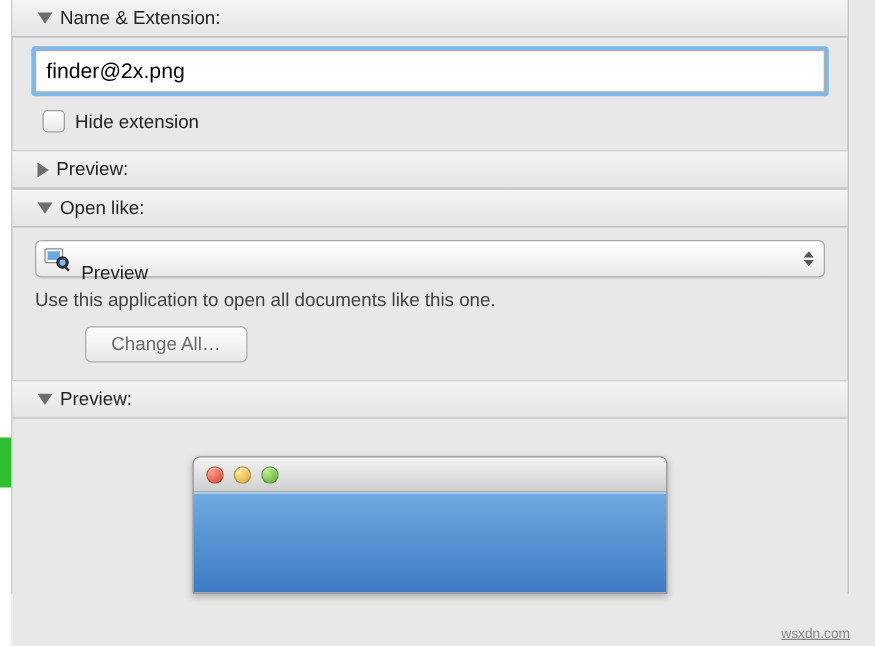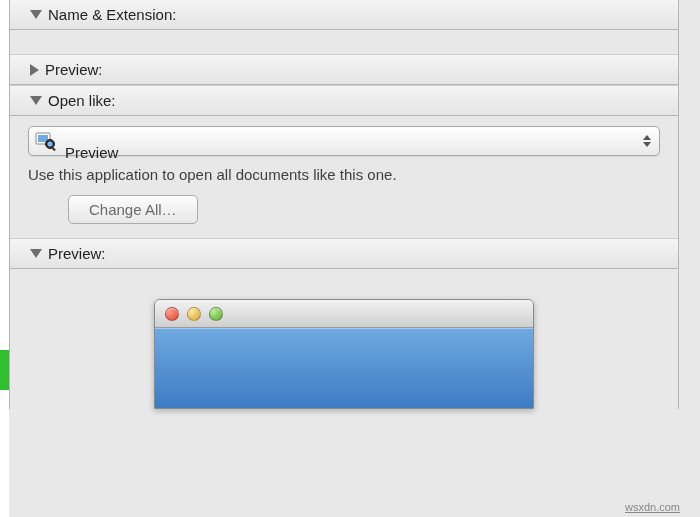--- a/index.html
+++ b/index.html
@@ -197,20 +197,25 @@
 <div class="left-strip"></div>
 <div class="left-green"></div>
 
 <div class="content">
 
   <div class="section-header">
     <span class="triangle tri-down"></span>
     <span class="section-title">Name &amp; Extension:</span>
   </div>
   <div class="section-body">
+    <input class="filename-input" type="text" value="finder@2x.png" style="">
+    <div class="checkbox-row">
+      <div class="aqua-checkbox"></div>
+      <span class="checkbox-label">Hide extension</span>
+    </div>
   </div>
 
   <div class="section-header">
     <span class="triangle tri-right"></span>
     <span class="section-title">Preview:</span>
   </div>
 
   <div class="section-header">
     <span class="triangle tri-down"></span>
     <span class="section-title">Open like:</span>

